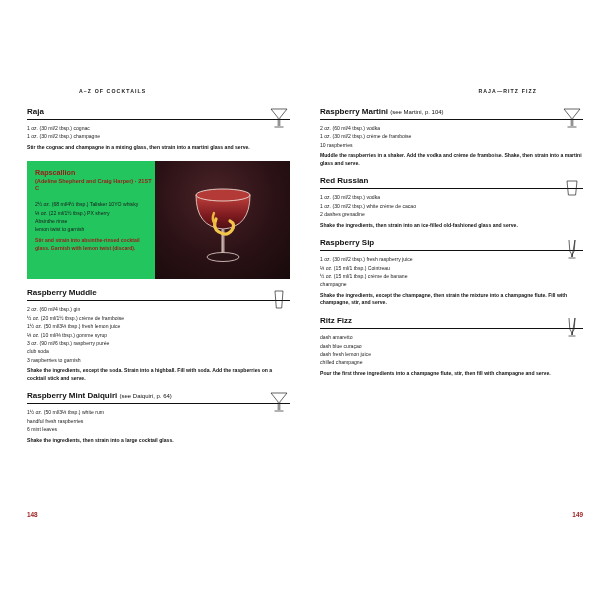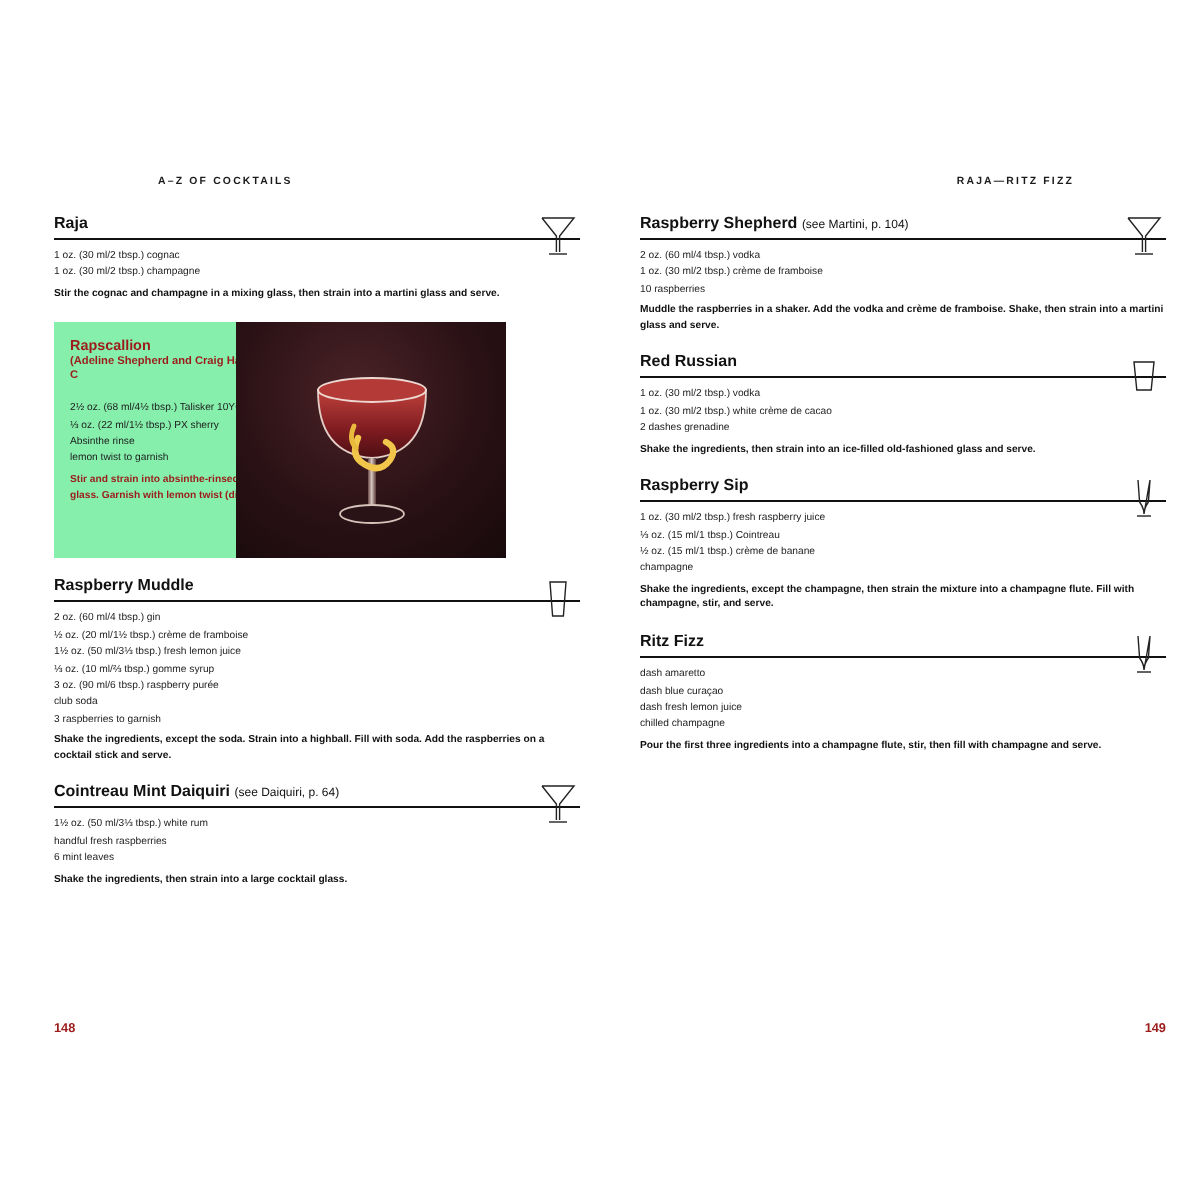--- a/index.html
+++ b/index.html
@@ -79,22 +79,22 @@
     top: -2px;
     width: 22px;
     height: 26px;
   }
   .glass svg { display: block; }
 
   
   .feature {
     position: relative;
     margin-top: 10px;
-    background: #86efac;
-    width: 226px;
+    background: #22c55e;
+    width: 263px;
     min-height: 118px;
     padding: 7px 8px 8px 8px;
     box-sizing: border-box;
   }
   .feature .f-title {
     font-size: 7.2px;
     font-weight: 700;
     color: #9c1b1b;
     line-height: 1.3;
     width: 120px;
@@ -235,21 +235,21 @@
     </div>
 
     <div class="recipe">
       <div class="glass">
         <svg width="22" height="26" viewBox="0 0 22 26">
           <path d="M3 4 L19 4 L11.8 13 L11.8 21 M10.2 21 L10.2 13 L3 4" fill="none" stroke="#222" stroke-width="0.7"></path>
           <line x1="6.5" y1="22" x2="15.5" y2="22" stroke="#222" stroke-width="0.7"></line>
         </svg>
       </div>
       <div class="recipe-title">
-        <span>Cointreau Mint Daiquiri</span>
+        <span>Raspberry Mint Daiquiri</span>
         <span class="ref">(see Daiquiri, p. 64)</span>
       </div>
       <div class="ingredients">
         <div>1½ oz. (50 ml/3⅓ tbsp.) white rum</div>
         <div>handful fresh raspberries</div>
         <div>6 mint leaves</div>
       </div>
       <div class="method">Shake the ingredients, then strain into a large cocktail glass.</div>
     </div>
   </div>
@@ -258,21 +258,21 @@
     <div class="running-head right">RAJA—RITZ FIZZ</div>
 
     <div class="recipe">
       <div class="glass">
         <svg width="22" height="26" viewBox="0 0 22 26">
           <path d="M3 4 L19 4 L11.8 13 L11.8 21 M10.2 21 L10.2 13 L3 4" fill="none" stroke="#222" stroke-width="0.7"></path>
           <line x1="6.5" y1="22" x2="15.5" y2="22" stroke="#222" stroke-width="0.7"></line>
         </svg>
       </div>
       <div class="recipe-title">
-        <span>Raspberry Shepherd</span>
+        <span>Raspberry Martini</span>
         <span class="ref">(see Martini, p. 104)</span>
       </div>
       <div class="ingredients">
         <div>2 oz. (60 ml/4 tbsp.) vodka</div>
         <div>1 oz. (30 ml/2 tbsp.) crème de framboise</div>
         <div>10 raspberries</div>
       </div>
       <div class="method">Muddle the raspberries in a shaker. Add the vodka and crème de framboise. Shake, then strain into a martini glass and serve.</div>
     </div>
 

